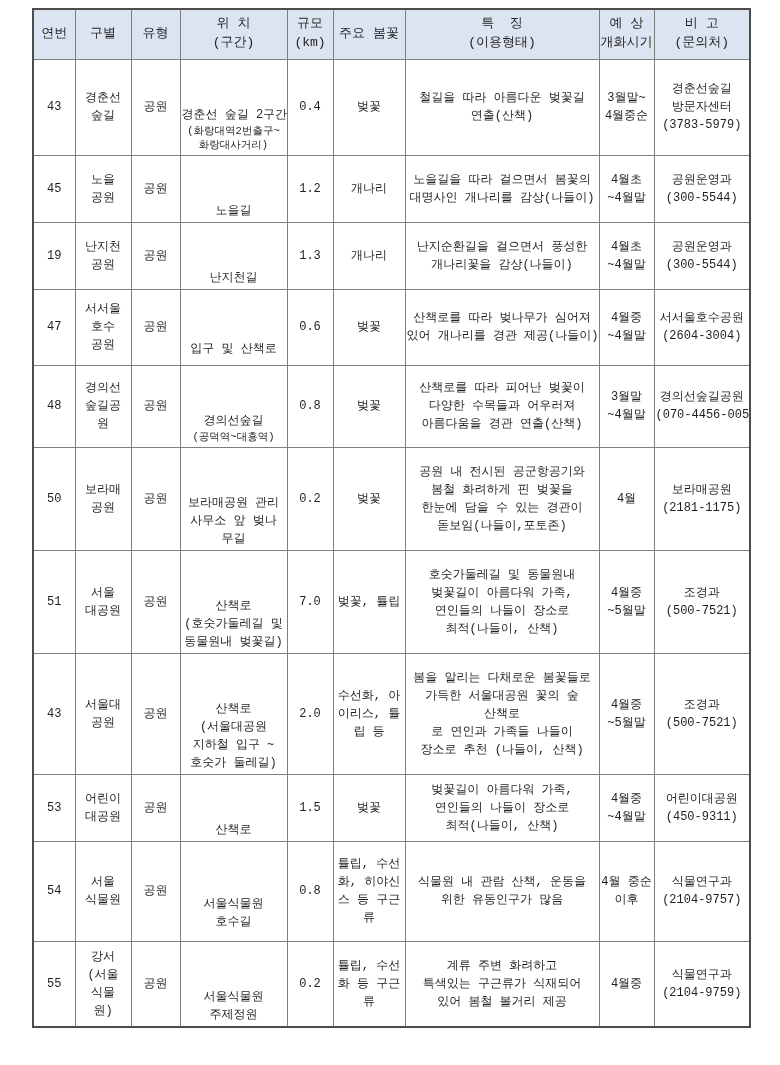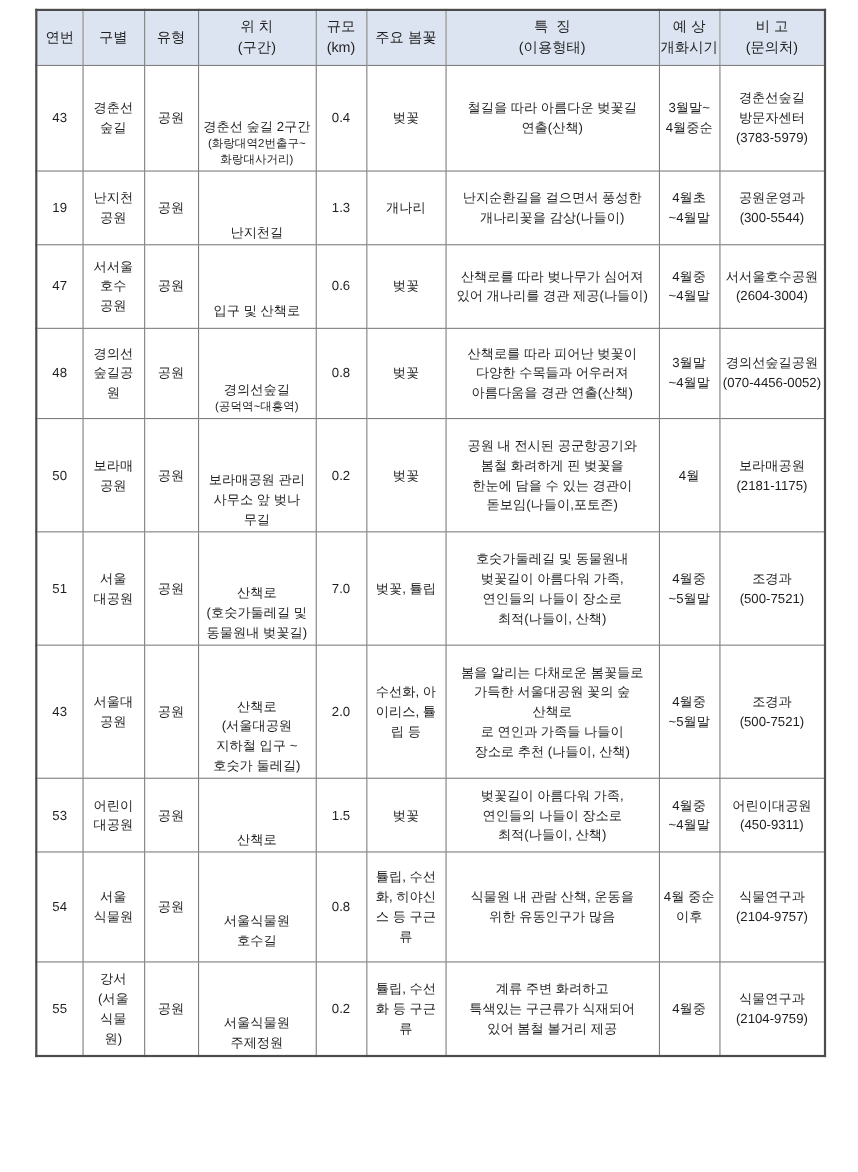--- a/index.html
+++ b/index.html
@@ -8,20 +8,21 @@
     background: #ffffff;
     font-family: "Liberation Sans", "DejaVu Sans", sans-serif;
     color: #1f1f1f;
   }
   .page {
     width: 780px;
     height: 1065px;
     position: relative;
     background: #ffffff;
     overflow: hidden;
+    font-family: Liberation Mono, monospace;
   }
   table.flower-table {
     position: absolute;
     left: 32px;
     top: 8px;
     border-collapse: collapse;
     table-layout: fixed;
     width: 717px;
     border: 2px solid #4c4c4c;
   }
@@ -97,20 +98,35 @@
         <td>0.4</td>
         <td>벚꽃</td>
         <td class="c-feat">철길을 따라 아름다운 벚꽃길
 연출(산책)</td>
         <td>3월말~
 4월중순</td>
         <td>경춘선숲길
 방문자센터
 (3783-5979)</td>
       </tr>
+      <tr style="height:57px">
+        <td class="c-no">45</td>
+        <td>노을
+공원</td>
+        <td>공원</td>
+        <td><span class="loc-main">노을길</span><span class="loc-sub"></span></td>
+        <td>1.2</td>
+        <td>개나리</td>
+        <td class="c-feat">노을길을 따라 걸으면서 봄꽃의
+대명사인 개나리를 감상(나들이)</td>
+        <td>4월초
+~4월말</td>
+        <td>공원운영과
+(300-5544)</td>
+      </tr>
       <tr style="height:60px">
         <td class="c-no">19</td>
         <td>난지천
 공원</td>
         <td>공원</td>
         <td><span class="loc-main">난지천길</span><span class="loc-sub"></span></td>
         <td>1.3</td>
         <td>개나리</td>
         <td class="c-feat">난지순환길을 걸으면서 풍성한
 개나리꽃을 감상(나들이)</td>

